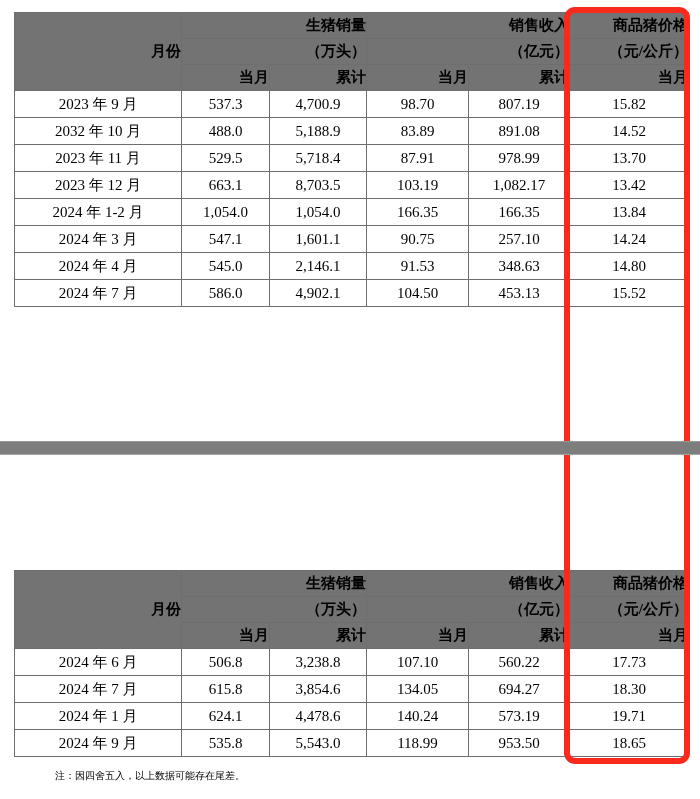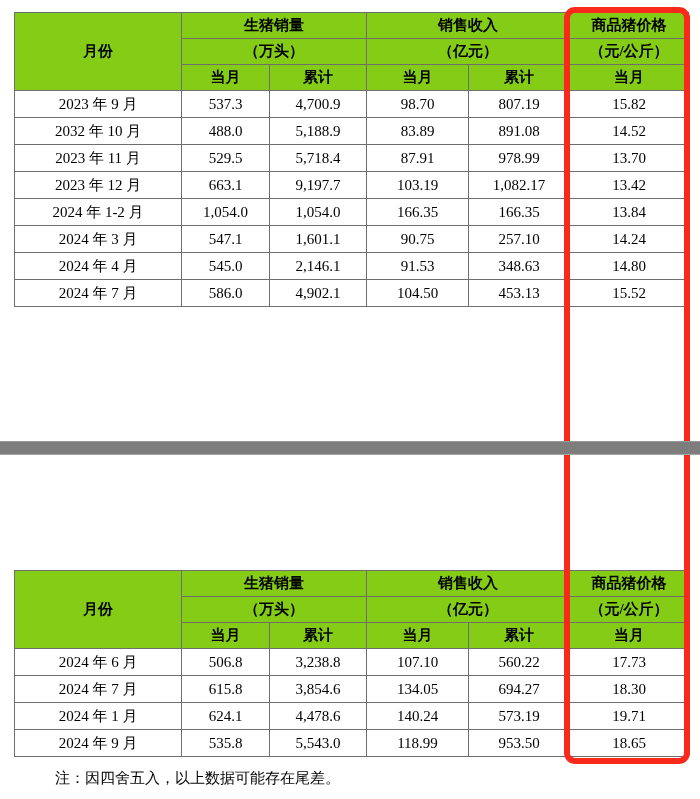--- a/index.html
+++ b/index.html
@@ -25,33 +25,34 @@
   table.data-table td {
     border: 1px solid #6e6e6e;
     text-align: center;
     vertical-align: middle;
     padding: 0;
     font-size: 15px;
     line-height: 1;
     background: #ffffff;
   }
   table.data-table tr.hdr td {
-    background: #84cc16;
+    background: #737373;
     font-weight: bold;
     height: 25px;
+    text-align: right;
   }
   table.data-table tbody td { height: 26px; }
   #table1 { top: 12px; }
   #table2 { top: 570px; }
 
   .note {
     position: absolute;
     left: 55px;
     top: 769px;
-    font-size: 15px;
+    font-size: 10px;
     z-index: 1;
     white-space: nowrap;
   }
 
   .red-box {
     position: absolute;
     left: 564px;
     top: 7px;
     width: 126px;
     height: 757px;
@@ -130,21 +131,21 @@
         <td>2023 年 11 月</td>
         <td>529.5</td>
         <td>5,718.4</td>
         <td>87.91</td>
         <td>978.99</td>
         <td>13.70</td>
       </tr>
       <tr>
         <td>2023 年 12 月</td>
         <td>663.1</td>
-        <td>9,197.7</td>
+        <td>8,703.5</td>
         <td>103.19</td>
         <td>1,082.17</td>
         <td>13.42</td>
       </tr>
       <tr>
         <td>2024 年 1-2 月</td>
         <td>1,054.0</td>
         <td>1,054.0</td>
         <td>166.35</td>
         <td>166.35</td>

